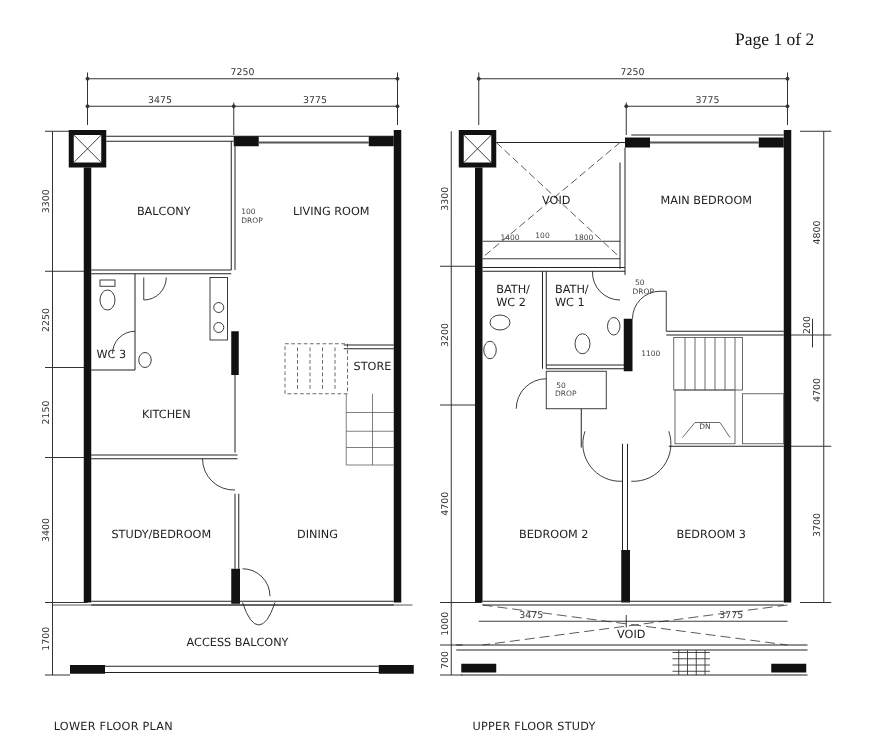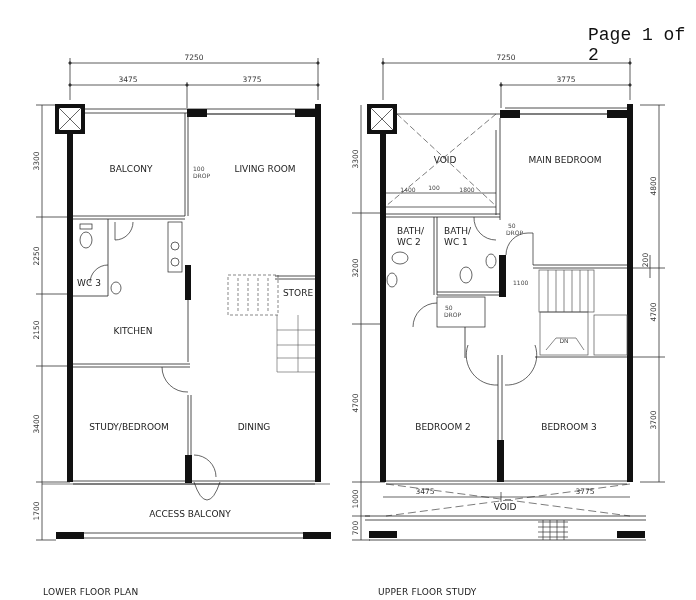--- a/index.html
+++ b/index.html
@@ -1,23 +1,23 @@
 <!DOCTYPE html>
 <html><head>
 <meta charset="utf-8">
 <style>
   html, body { margin: 0; padding: 0; background: #ffffff; }
   body { width: 696px; height: 600px; position: relative; overflow: hidden; font-family: "Liberation Sans", sans-serif; }
-  .page-label { position: absolute; left: 588px; top: 25px; font-size: 18px; color: #111; font-family: Liberation Mono, monospace; }
+  .page-label { position: absolute; left: 588px; top: 25px; font-size: 14px; color: #111; font-family: Liberation Serif, serif; }
   svg { position: absolute; left: 0; top: 0; }
   svg text { font-family: "DejaVu Sans", sans-serif; fill: #222; }
   .lbl { font-size: 9px; }
   .dim { font-size: 7.5px; fill: #333; }
   .tiny { font-size: 6px; fill: #444; }
-  .plan-title { position: absolute; font-size: 9px; color: #222; font-family: "DejaVu Sans", sans-serif; letter-spacing: 0.2px; margin-top: 10px; }
+  .plan-title { position: absolute; font-size: 9px; color: #222; font-family: "DejaVu Sans", sans-serif; letter-spacing: 0.2px; }
 </style>
 </head>
 <body>
 
 <div class="page-label">Page 1 of 2</div>
 
 <svg width="696" height="600" viewBox="0 0 696 600">
 
   <g stroke="#222" fill="none">
 

